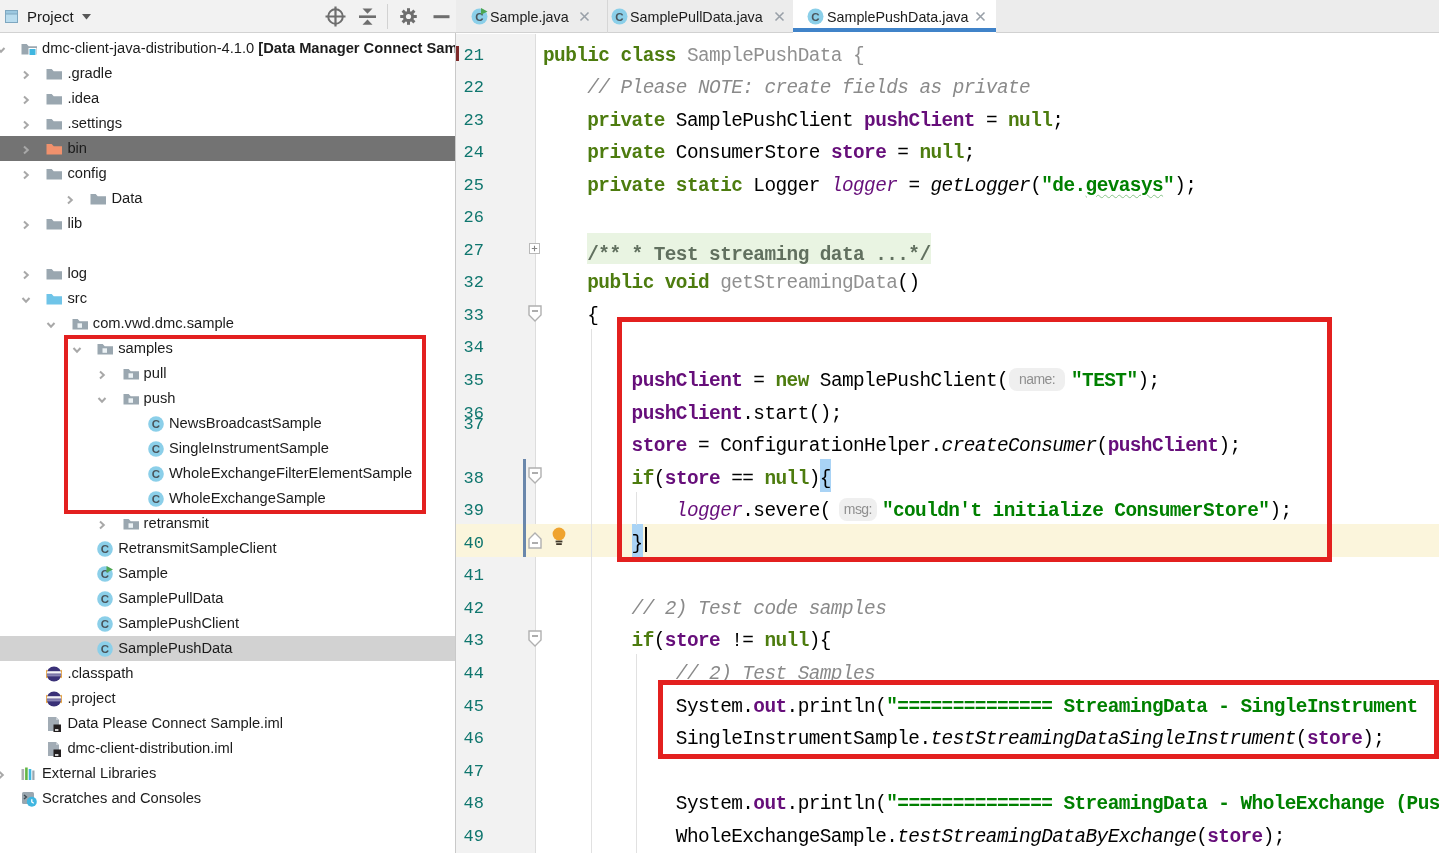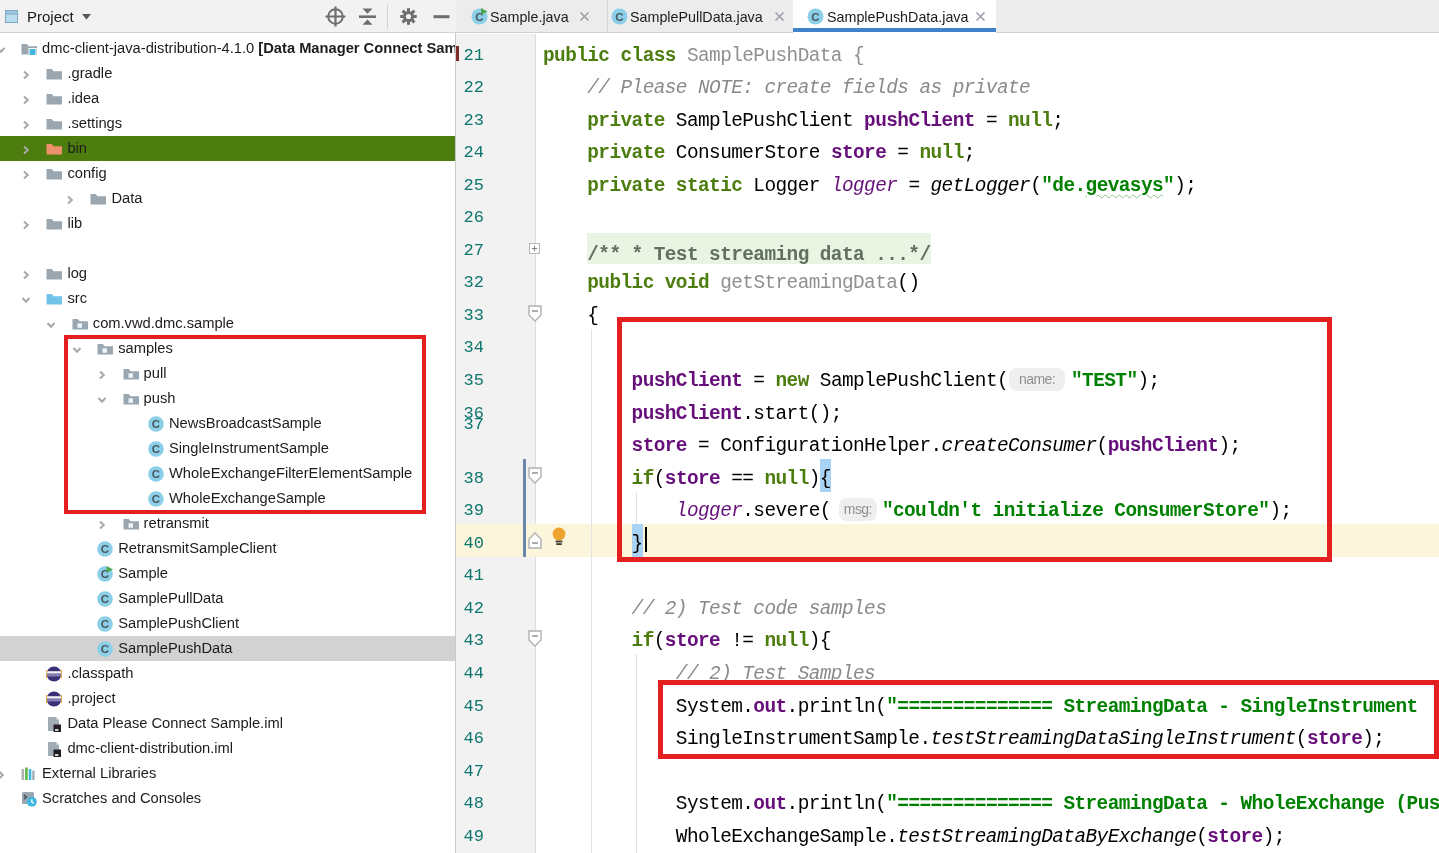--- a/index.html
+++ b/index.html
@@ -73,21 +73,21 @@
     </div>
 <div class="trow" style="top:111px;">
       <span class="tchev" style="left:19.9px"><svg width="12" height="12" viewBox="0 0 12 12" style="">
           <path d="M4 2.5 L7.8 6 L4 9.5" fill="none" stroke="#A8A8A8" stroke-width="2"></path>
         </svg></span>
       <span class="ticon" style="left:46.4px"><svg width="16" height="16" viewBox="0 0 16 16" style="">
           <path d="M0.5 3 h5.2 l2 2.2 H16 v8.3 H0.5 z" fill="#9AA7B0"></path>
         </svg></span>
       <span class="tlabel" style="left:67.4px">.settings</span>
     </div>
-<div class="trow" style="top:136px;background:#4d7c0f;padding-left:8px;">
+<div class="trow" style="top:136px;background:#737373;padding-left:8px;">
       <span class="tchev" style="left:19.9px"><svg width="12" height="12" viewBox="0 0 12 12" style="">
           <path d="M4 2.5 L7.8 6 L4 9.5" fill="none" stroke="#A8A8A8" stroke-width="2"></path>
         </svg></span>
       <span class="ticon" style="left:46.4px"><svg width="16" height="16" viewBox="0 0 16 16" style="">
           <path d="M0.5 3 h5.2 l2 2.2 H16 v8.3 H0.5 z" fill="#F0916D"></path>
         </svg></span>
       <span class="tlabel" style="left:67.4px">bin</span>
     </div>
 <div class="trow" style="top:161px;">
       <span class="tchev" style="left:19.9px"><svg width="12" height="12" viewBox="0 0 12 12" style="">

